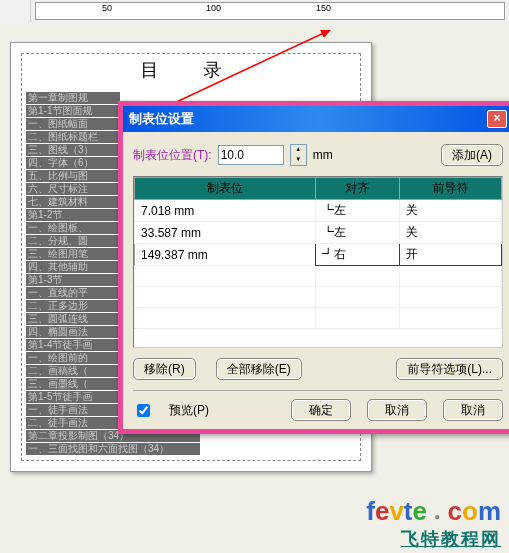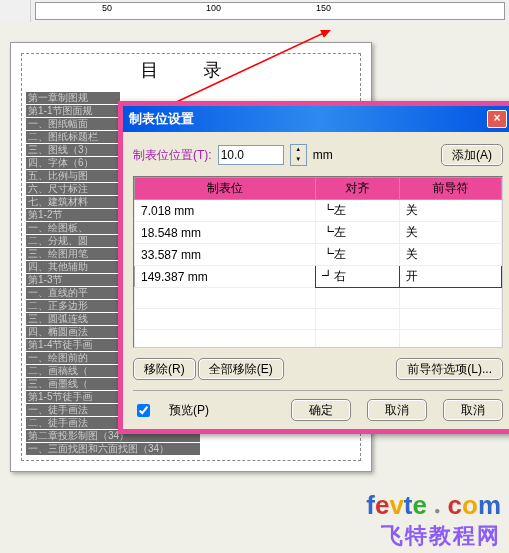--- a/index.html
+++ b/index.html
@@ -174,21 +174,21 @@
   
   
   .tab-table {
     border: 1px solid #a0a0a0;
     background: #fff;
     width: 100%;
     border-collapse: collapse;
     font-size: 12px;
   }
   .tab-table th {
-    background: #ec4899;
+    background: #0f766e;
     border: 1px solid #a0a0a0;
     padding: 2px 4px;
     font-weight: normal;
     text-align: center;
   }
   .tab-table td {
     border: 1px solid #eee;
     padding: 2px 6px;
     height: 16px;
   }
@@ -201,21 +201,21 @@
   }
   .table-wrap {
     height: 170px;
     overflow: hidden;
     border: 1px inset #ccc;
     background: #fff;
   }
   
   .btn-row {
     display: flex;
-    gap: 2px;
+    gap: 20px;
     margin-top: 10px;
     align-items: center;
   }
   .spacer { flex: 1; }
   
   .hr {
     border: none;
     border-top: 1px solid #aaa;
     margin: 10px 0 8px 0;
   }
@@ -246,24 +246,25 @@
   .wm-top .f { color: #3366cc; }
   .wm-top .e1 { color: #cc3333; }
   .wm-top .v { color: #eeaa00; }
   .wm-top .t { color: #3366cc; }
   .wm-top .e2 { color: #33aa33; }
   .wm-top .dot { color: #888; font-size: 10px; }
   .wm-top .c { color: #cc3333; }
   .wm-top .o { color: #eeaa00; }
   .wm-top .m { color: #3366cc; }
   .wm-bottom {
-    font-size: 22px;
+    font-size: 18px;
     font-weight: bold;
-    color: #8b5cf6;
+    color: #0f766e;
     letter-spacing: 2px;
+    text-decoration: underline;
   }
 </style>
 </head>
 <body>
 
 <div class="ruler-bar">
   <div class="ruler-corner"></div>
   <div class="ruler">
     <span class="ruler-tick" style="left:66px">50</span>
     <span class="ruler-tick" style="left:170px">100</span>
@@ -345,25 +346,20 @@
             <th>前导符</th>
           </tr>
         </thead>
         <tbody id="tab-rows">
             <tr>
               <td>7.018 mm</td>
               <td>┗左</td>
               <td>关</td>
             </tr>
             <tr>
-              <td>18.548 mm</td>
-              <td>┗左</td>
-              <td>关</td>
-            </tr>
-            <tr>
               <td>33.587 mm</td>
               <td>┗左</td>
               <td>关</td>
             </tr>
             <tr class="sel">
               <td>149.387 mm</td>
               <td>┛右</td>
               <td>开</td>
             </tr>
             <tr>

